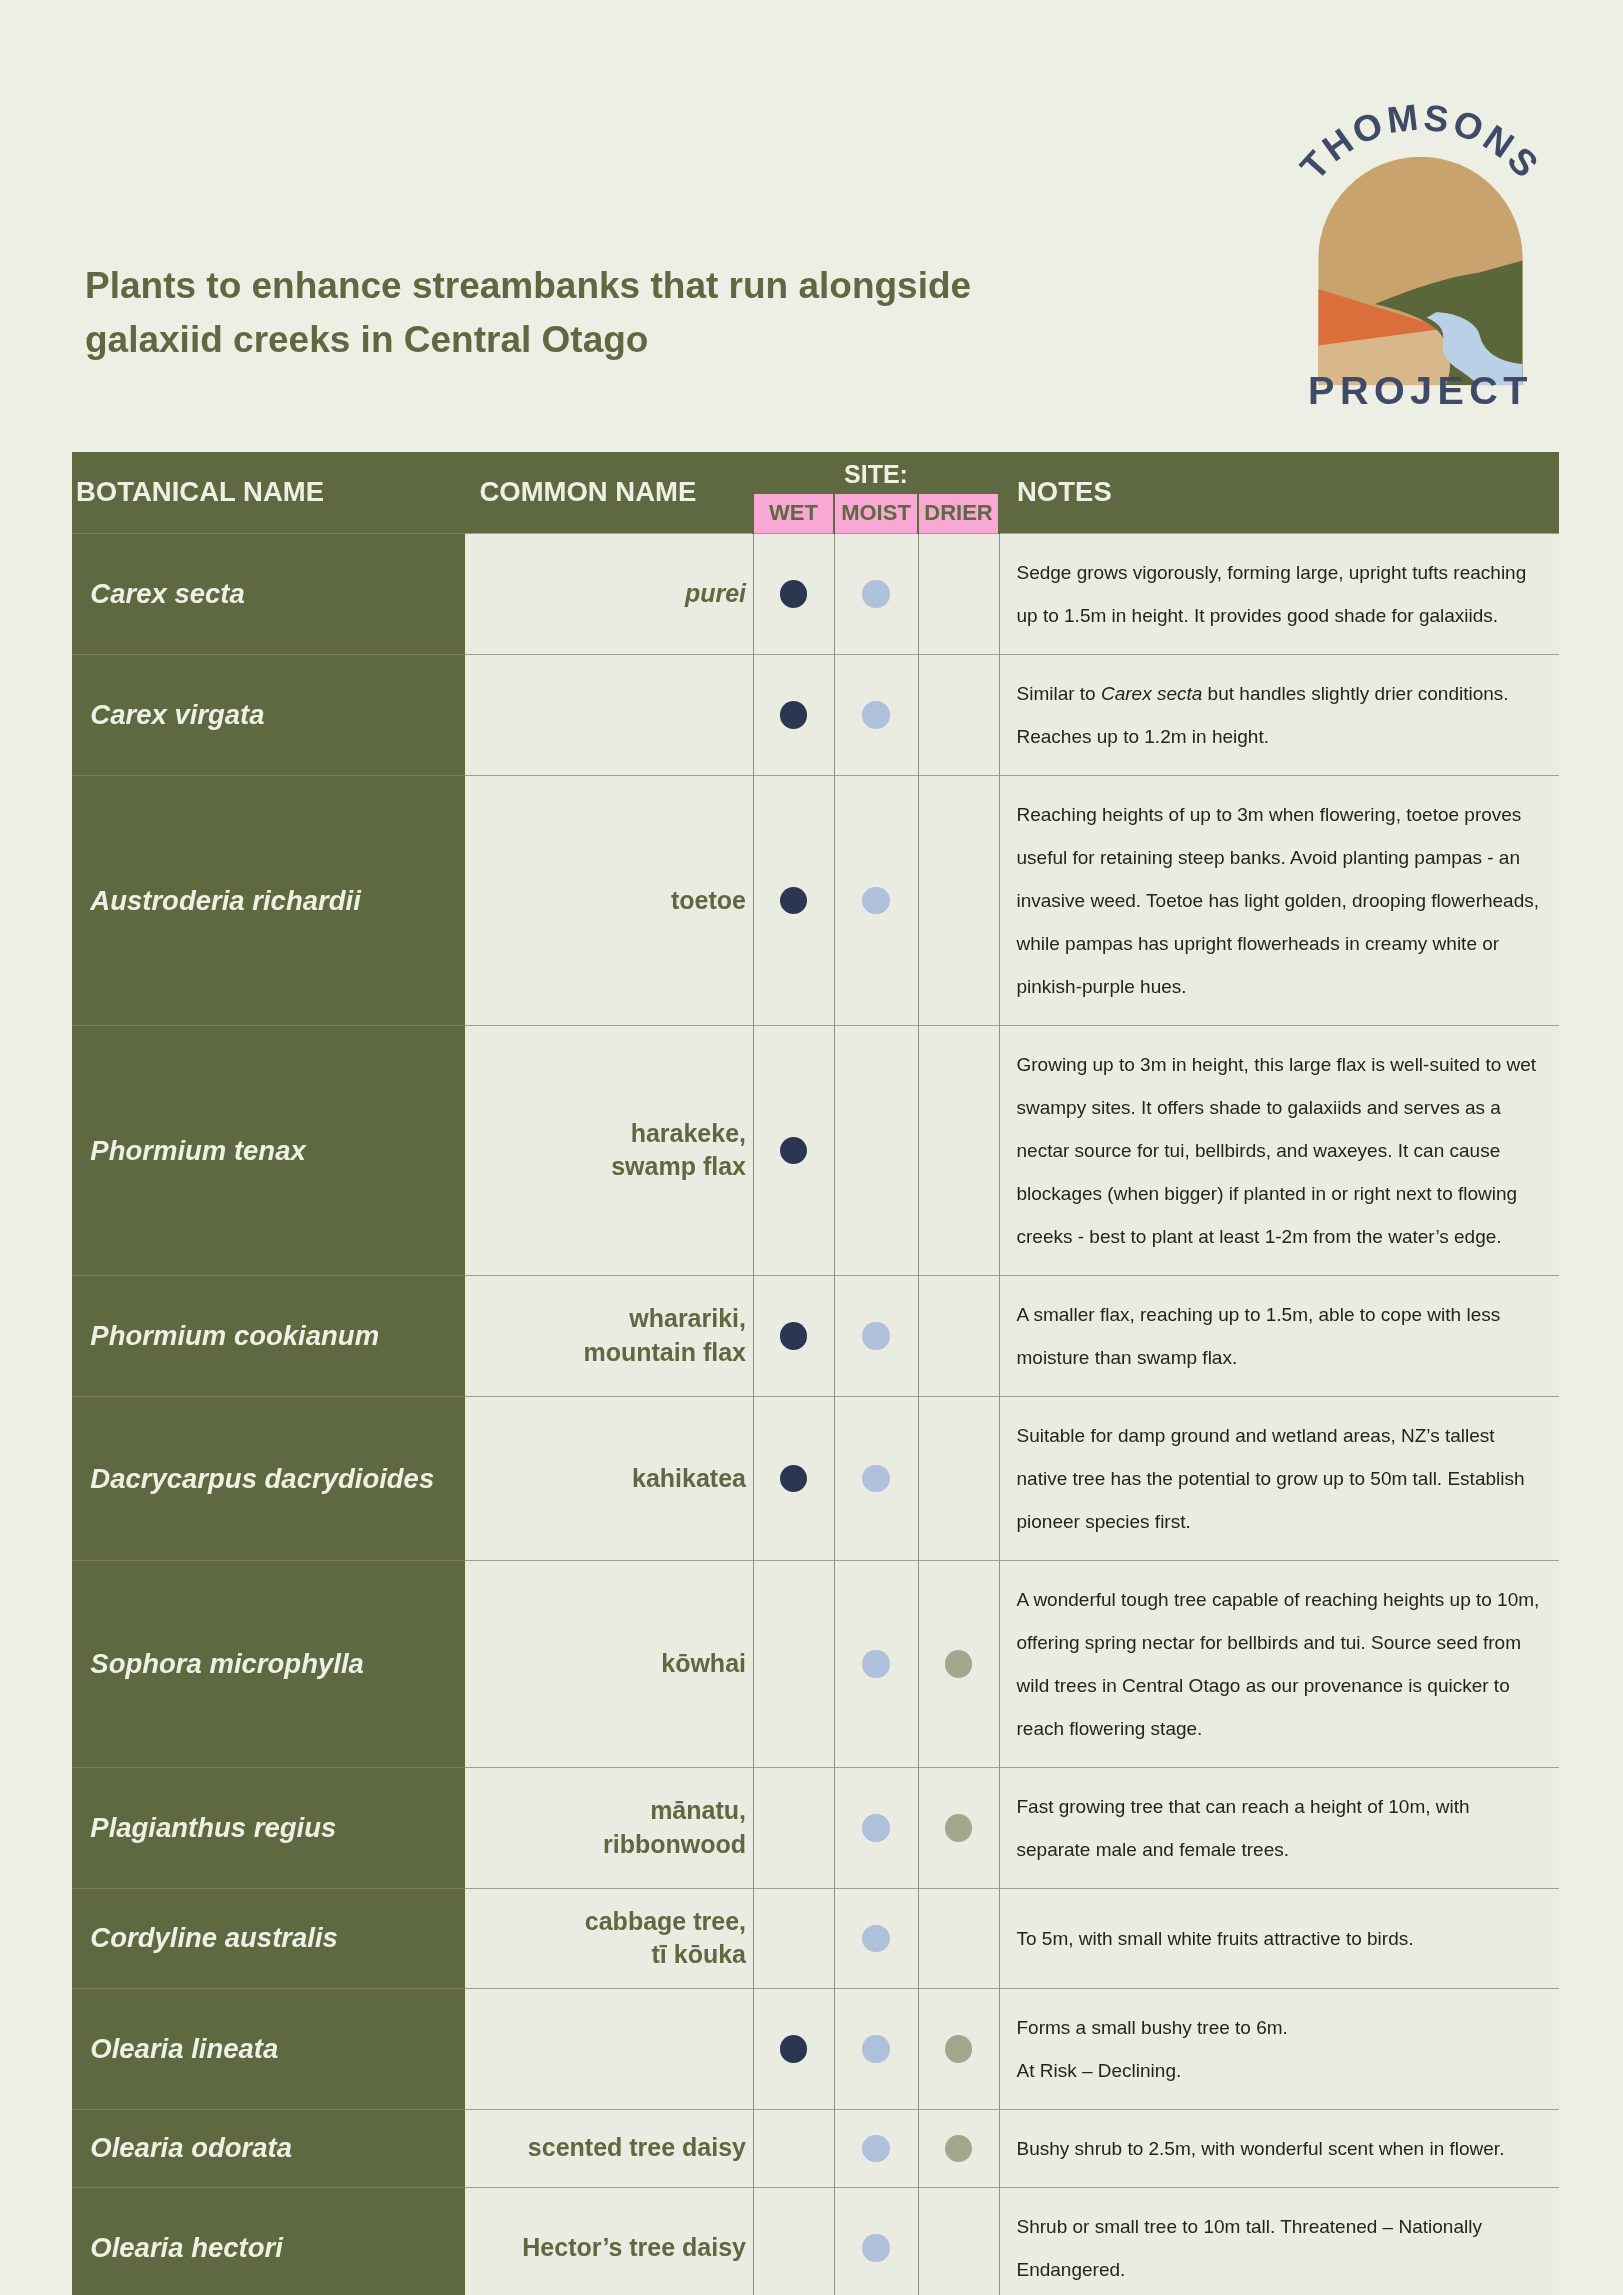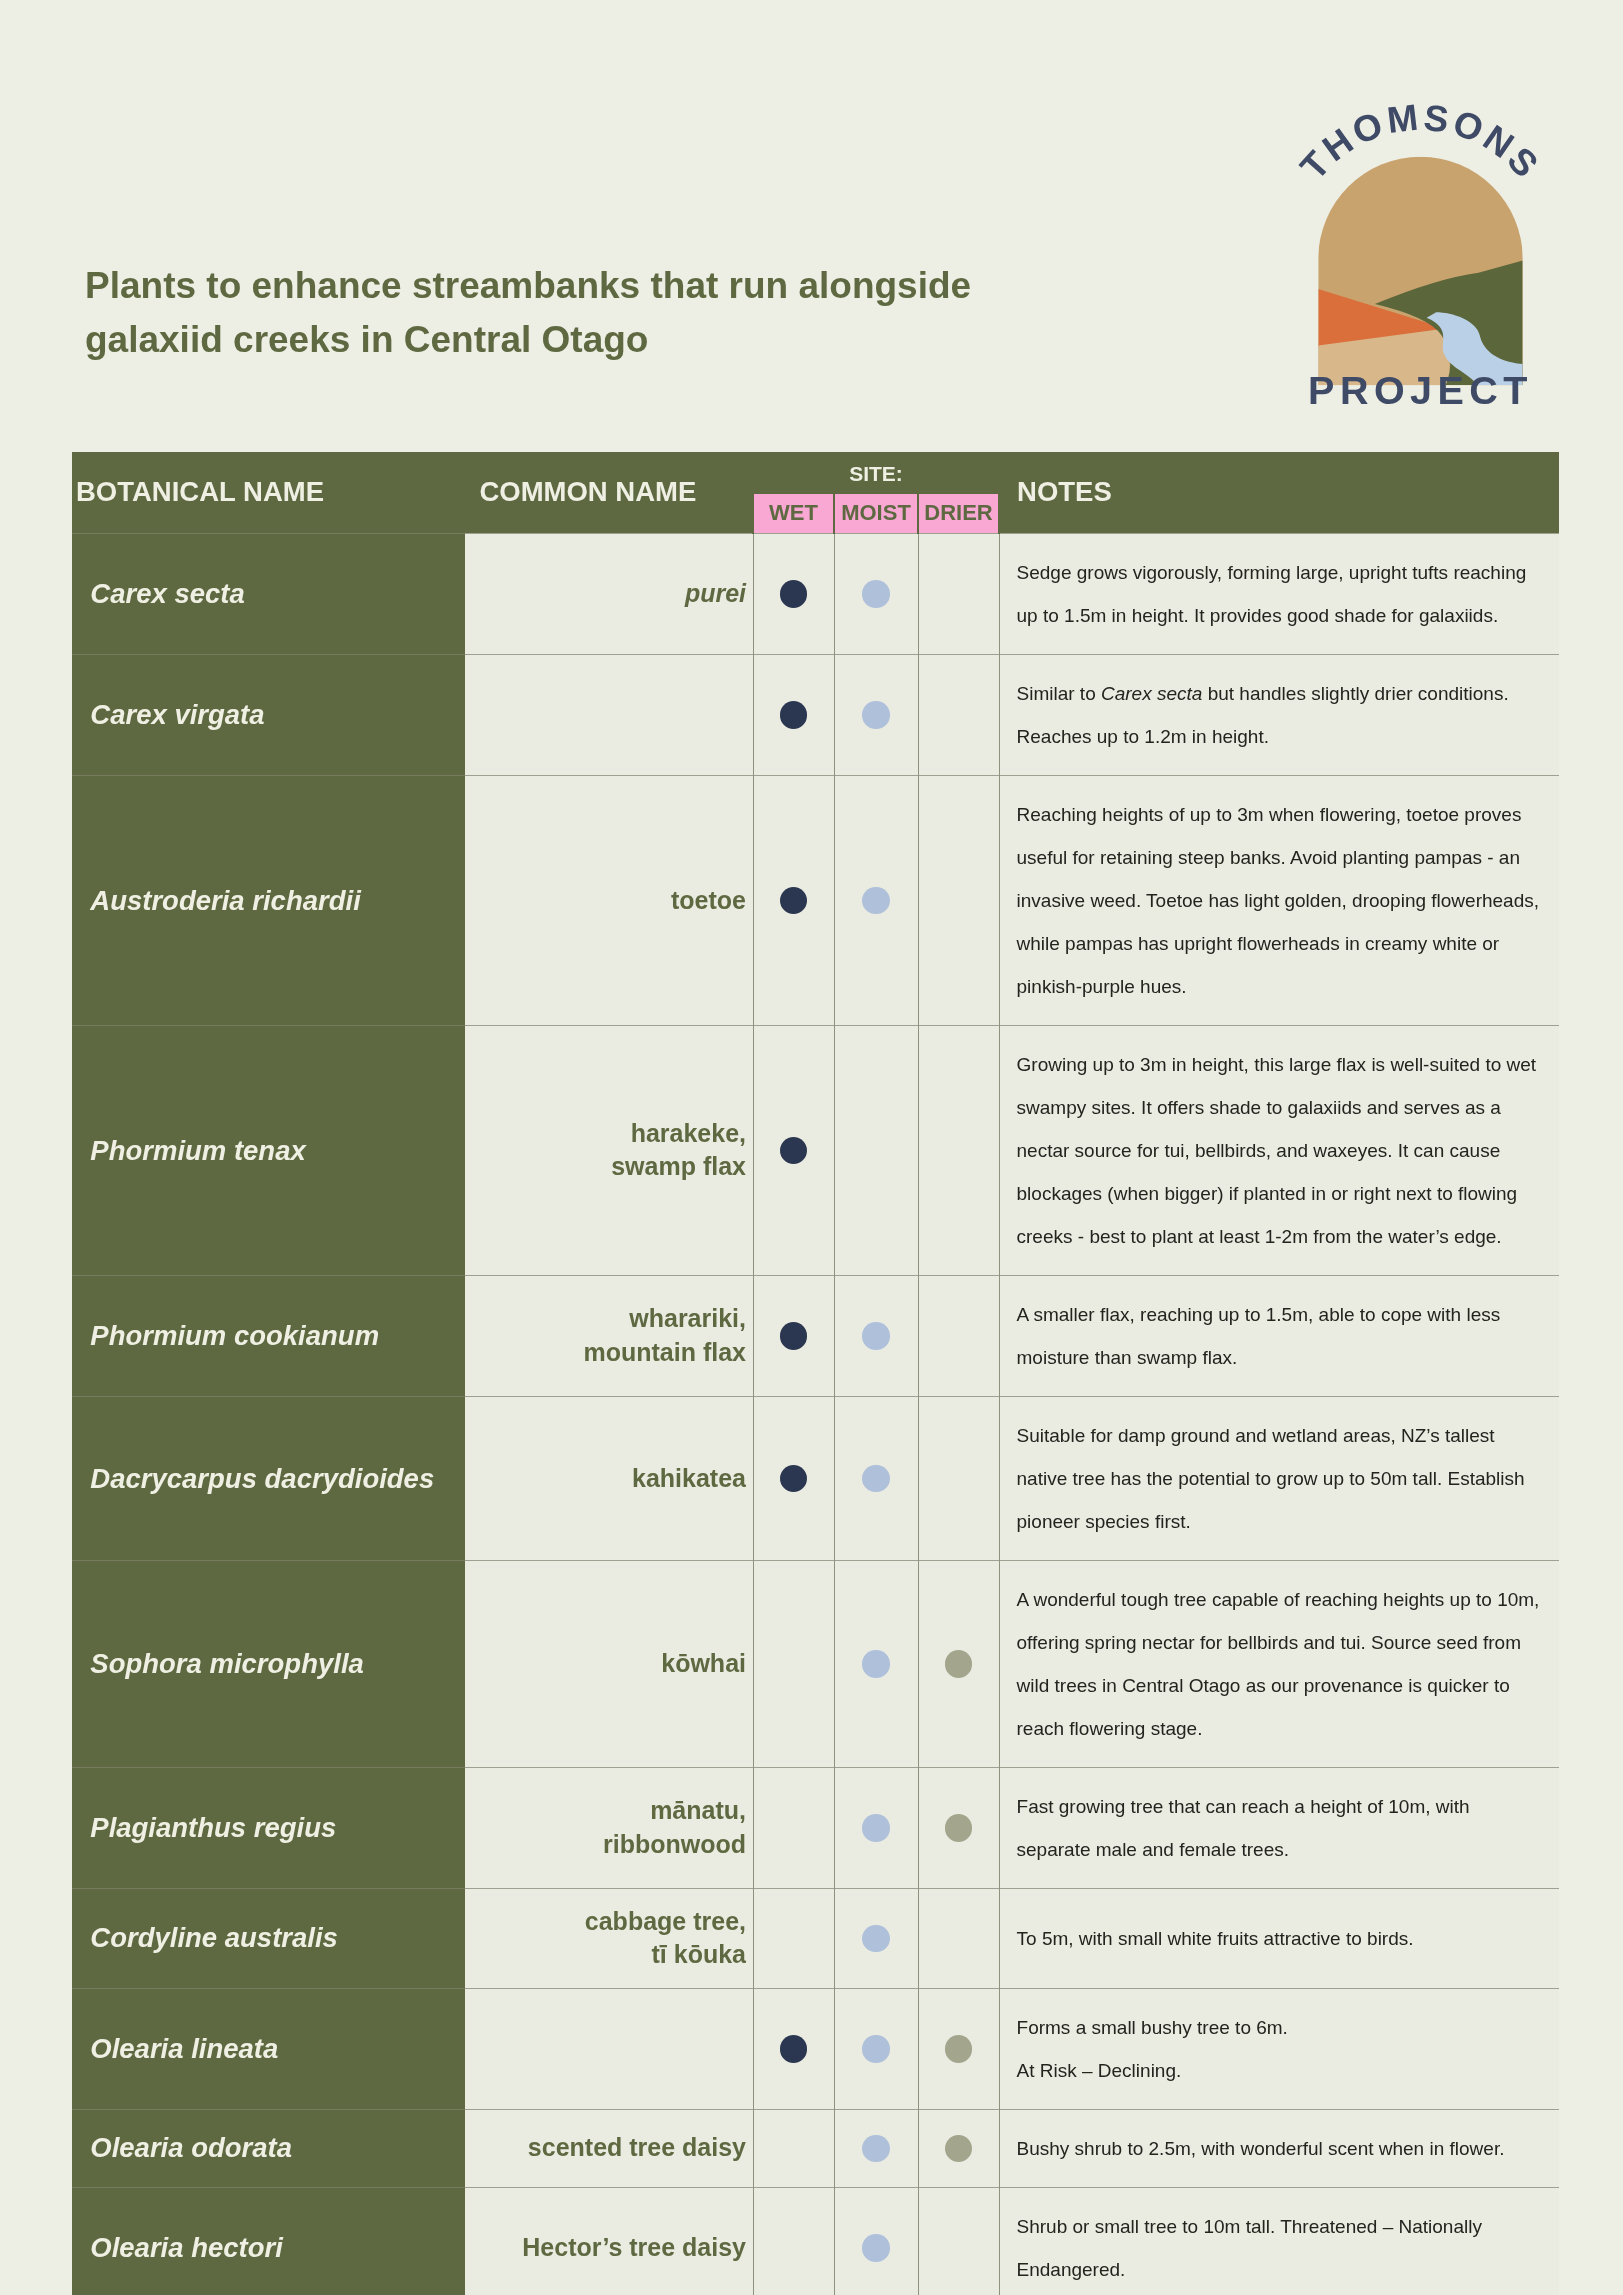--- a/index.html
+++ b/index.html
@@ -40,21 +40,21 @@
   col.w-moi{width:84px}
   col.w-dri{width:81px}
   col.w-not{width:560px}
 
   thead th{
     background:var(--olive);color:var(--cream);font-weight:bold;
     font-size:27.5px;text-align:left;vertical-align:middle;
   }
   thead th.h-bot{padding-left:4px;}
   thead th.h-com{padding-left:14.4px;}
-  thead th.h-site{text-align:center;font-size:21px;height:37px;padding-top:3.9px;}
+  thead th.h-site{text-align:center;font-size:25px;height:37px;padding-top:3.9px;}
   thead th.h-not{padding-left:17px;}
   thead tr.subhead th{
     background:#f9a8d4;color:var(--olive);font-size:22px;text-align:center;
     height:37px;border-left:2px solid var(--olive);border-right:2px solid var(--olive);
     letter-spacing:0;
   }
 
   tbody td{vertical-align:middle;border-top:1.3px solid var(--hline);background:var(--cell);}
   tbody tr:last-child td{border-bottom:1.3px solid var(--hline);}
   td.c-bot{

